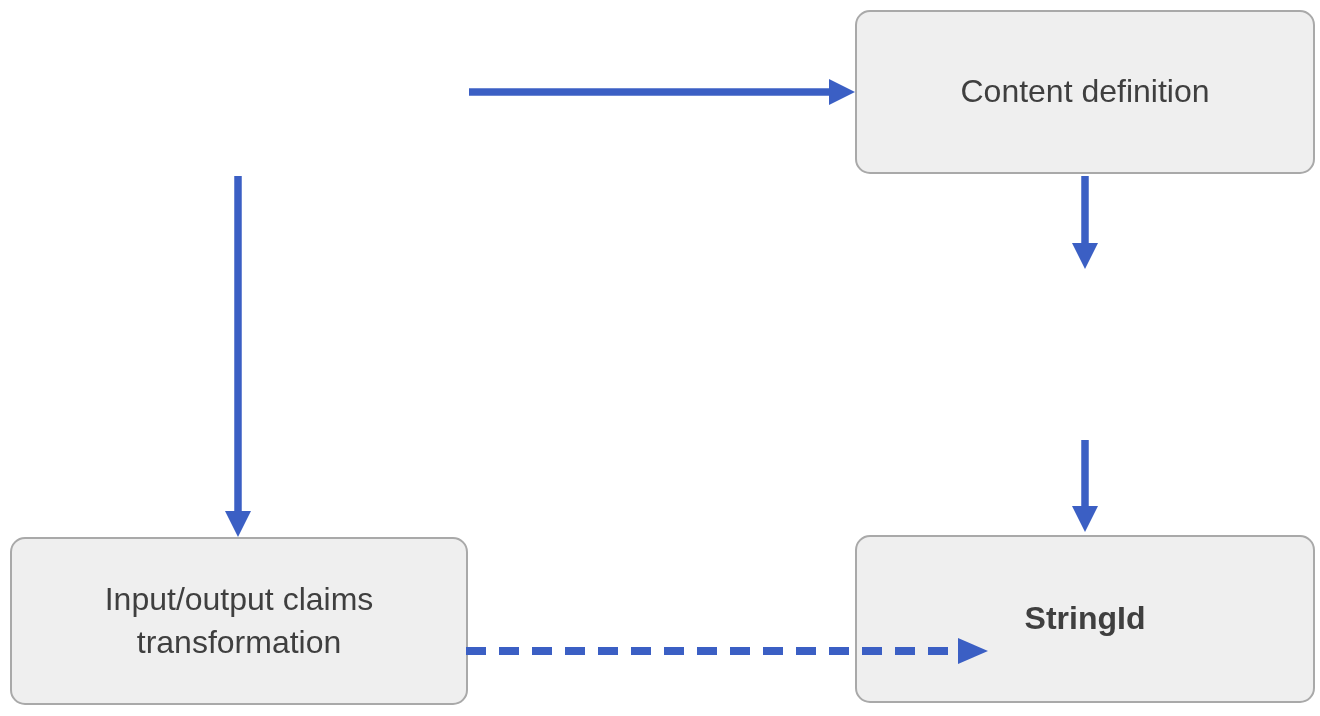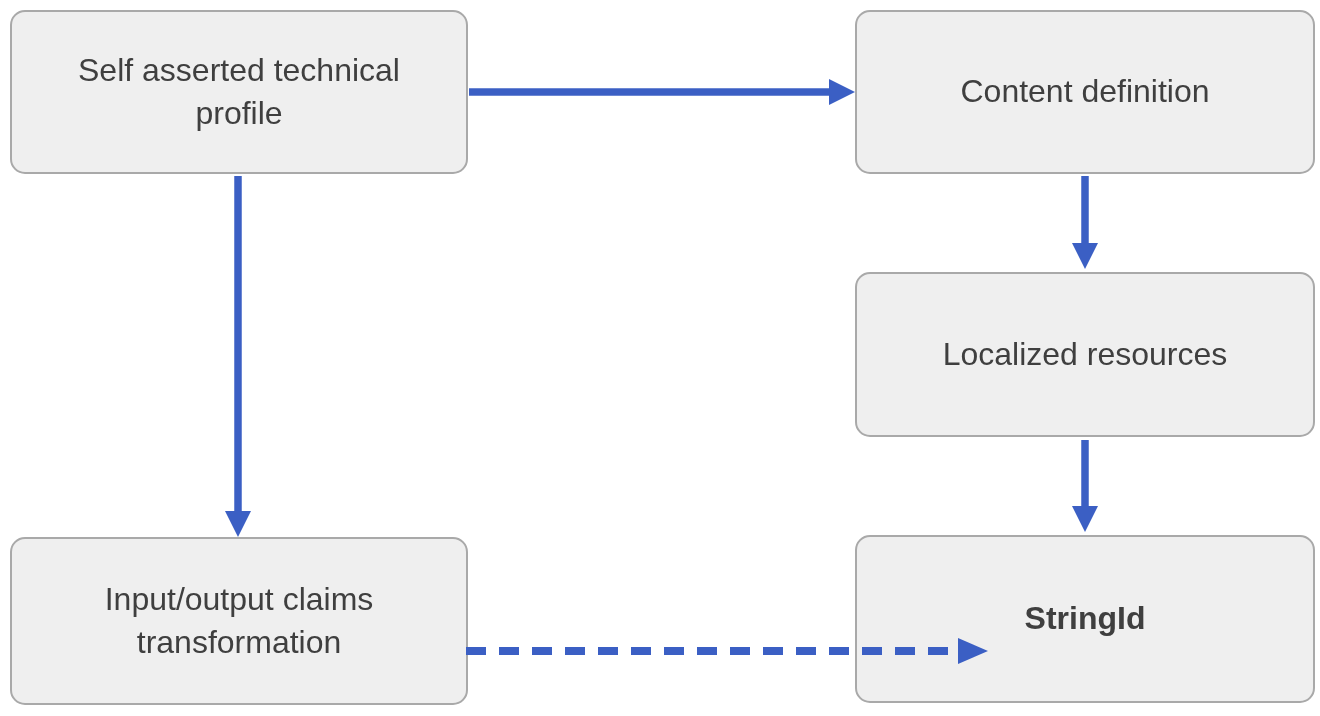--- a/index.html
+++ b/index.html
@@ -61,31 +61,25 @@
   .arrow-head {
     fill: var(--arrow, #3B5FC4);
     stroke: none;
   }
 </style>
 </head>
 <body>
 
 <div class="canvas">
 
-  <div class="node" id="node-self-asserted">
-    <span class="label">Self asserted technical profile</span>
-  </div>
 
   <div class="node" id="node-content-def">
     <span class="label">Content definition</span>
   </div>
 
-  <div class="node" id="node-loc-resources">
-    <span class="label">Localized resources</span>
-  </div>
 
   <div class="node" id="node-claims-transf">
     <span class="label">Input/output claims transformation</span>
   </div>
 
   <div class="node" id="node-loc-string">
     <span class="sublabel">StringId</span>
   </div>
 
   <svg class="arrows" viewBox="0 0 1320 716">

